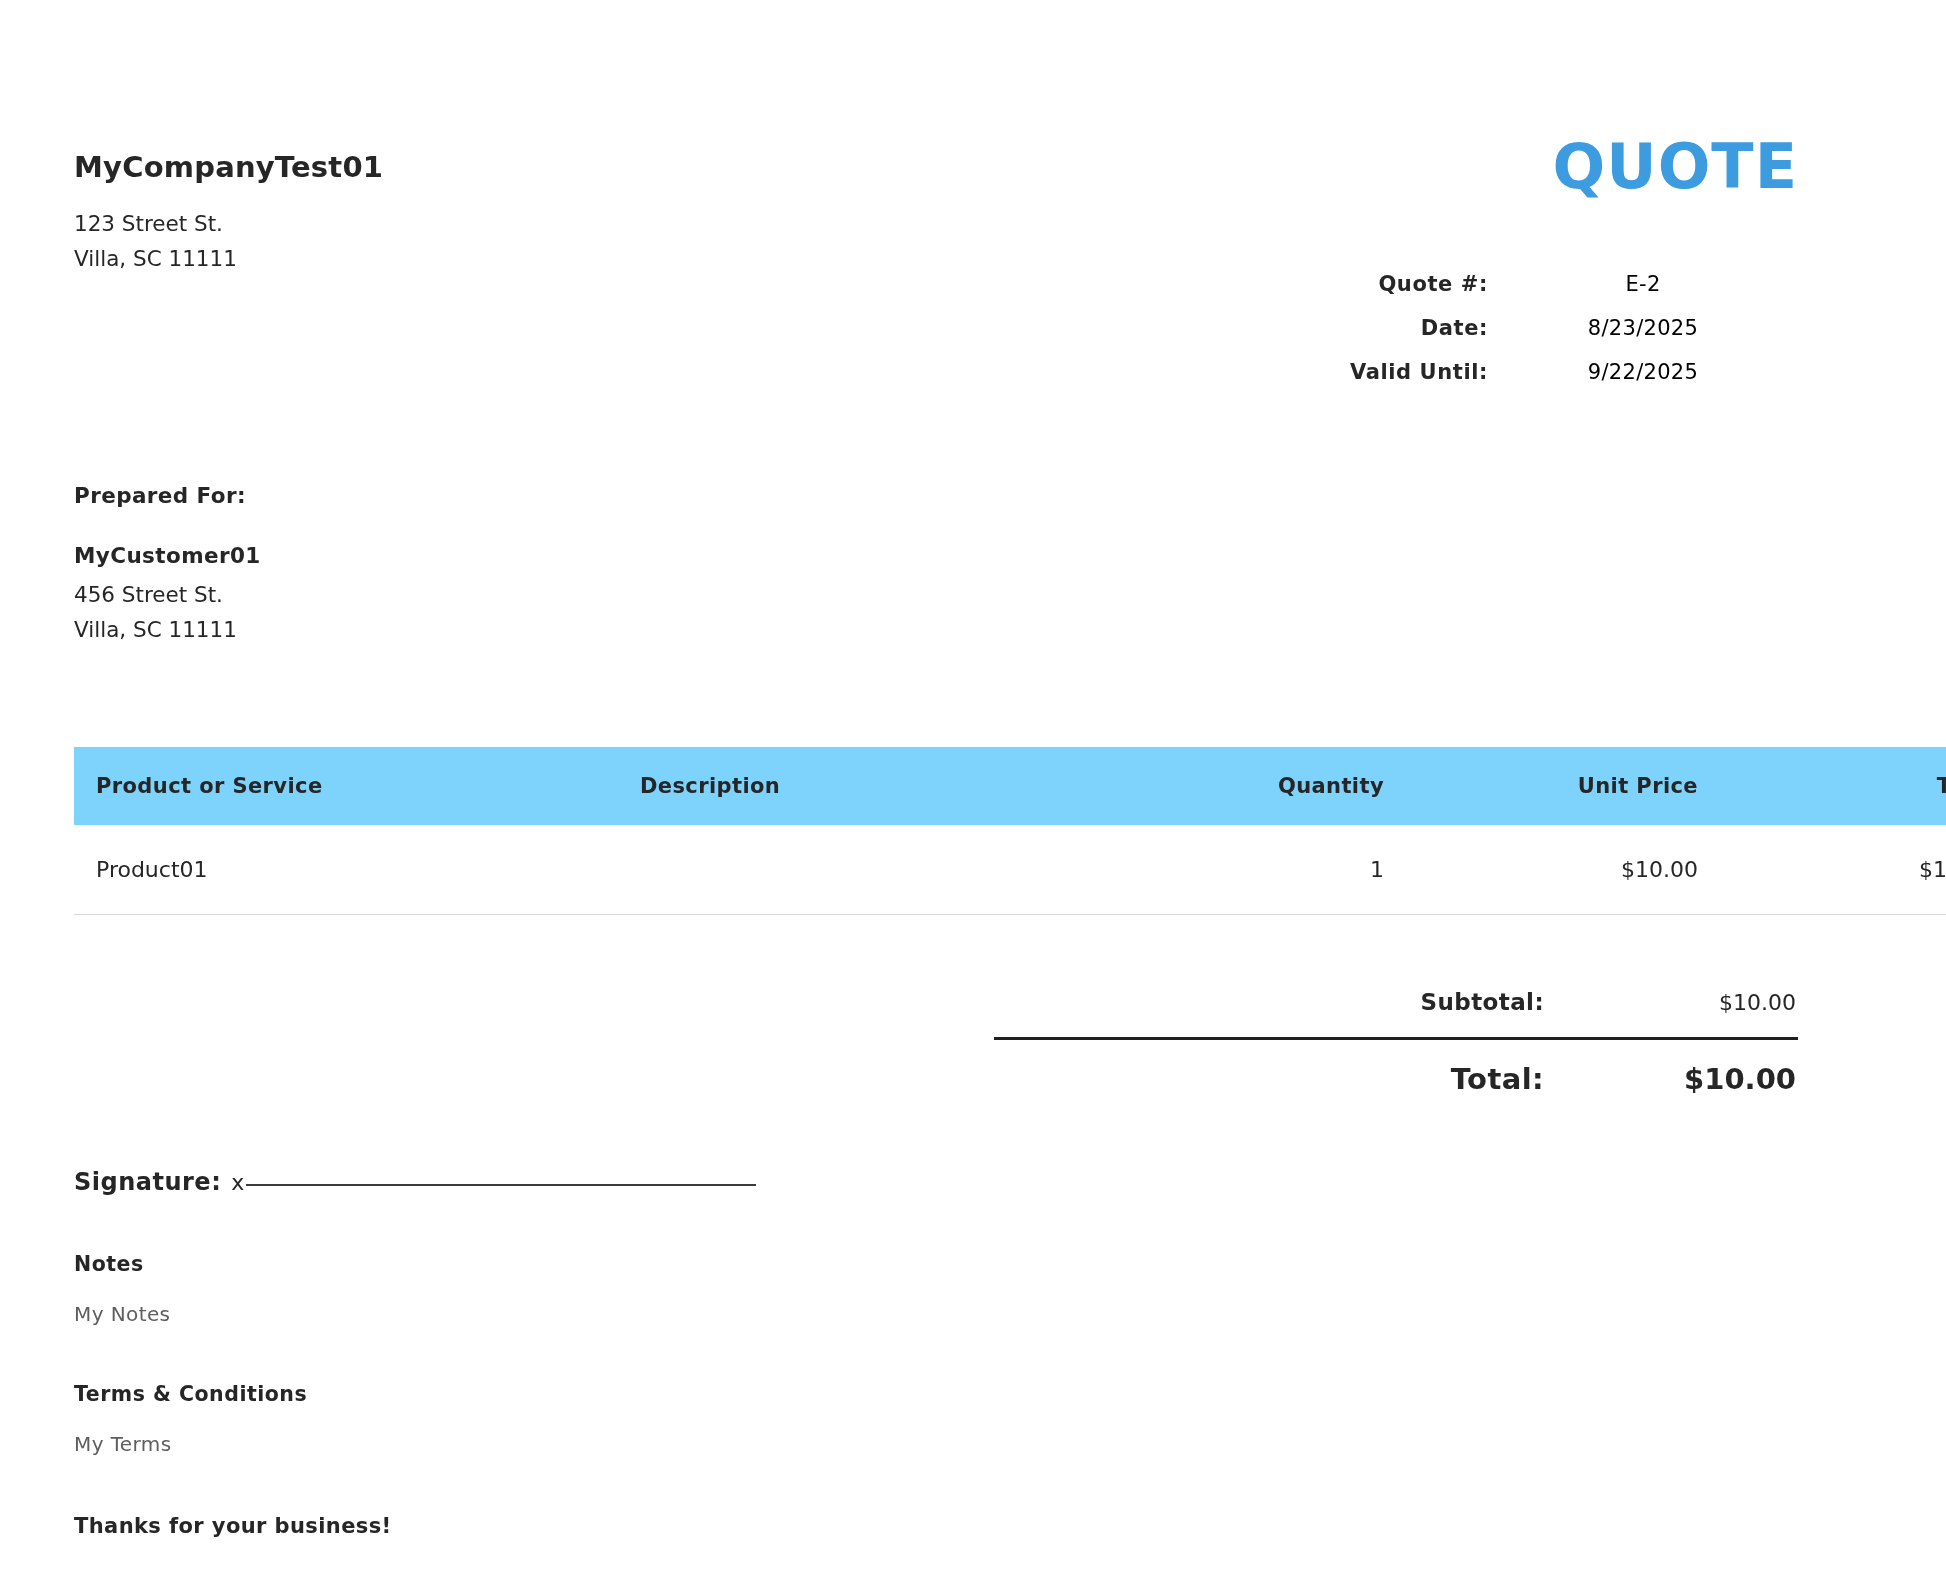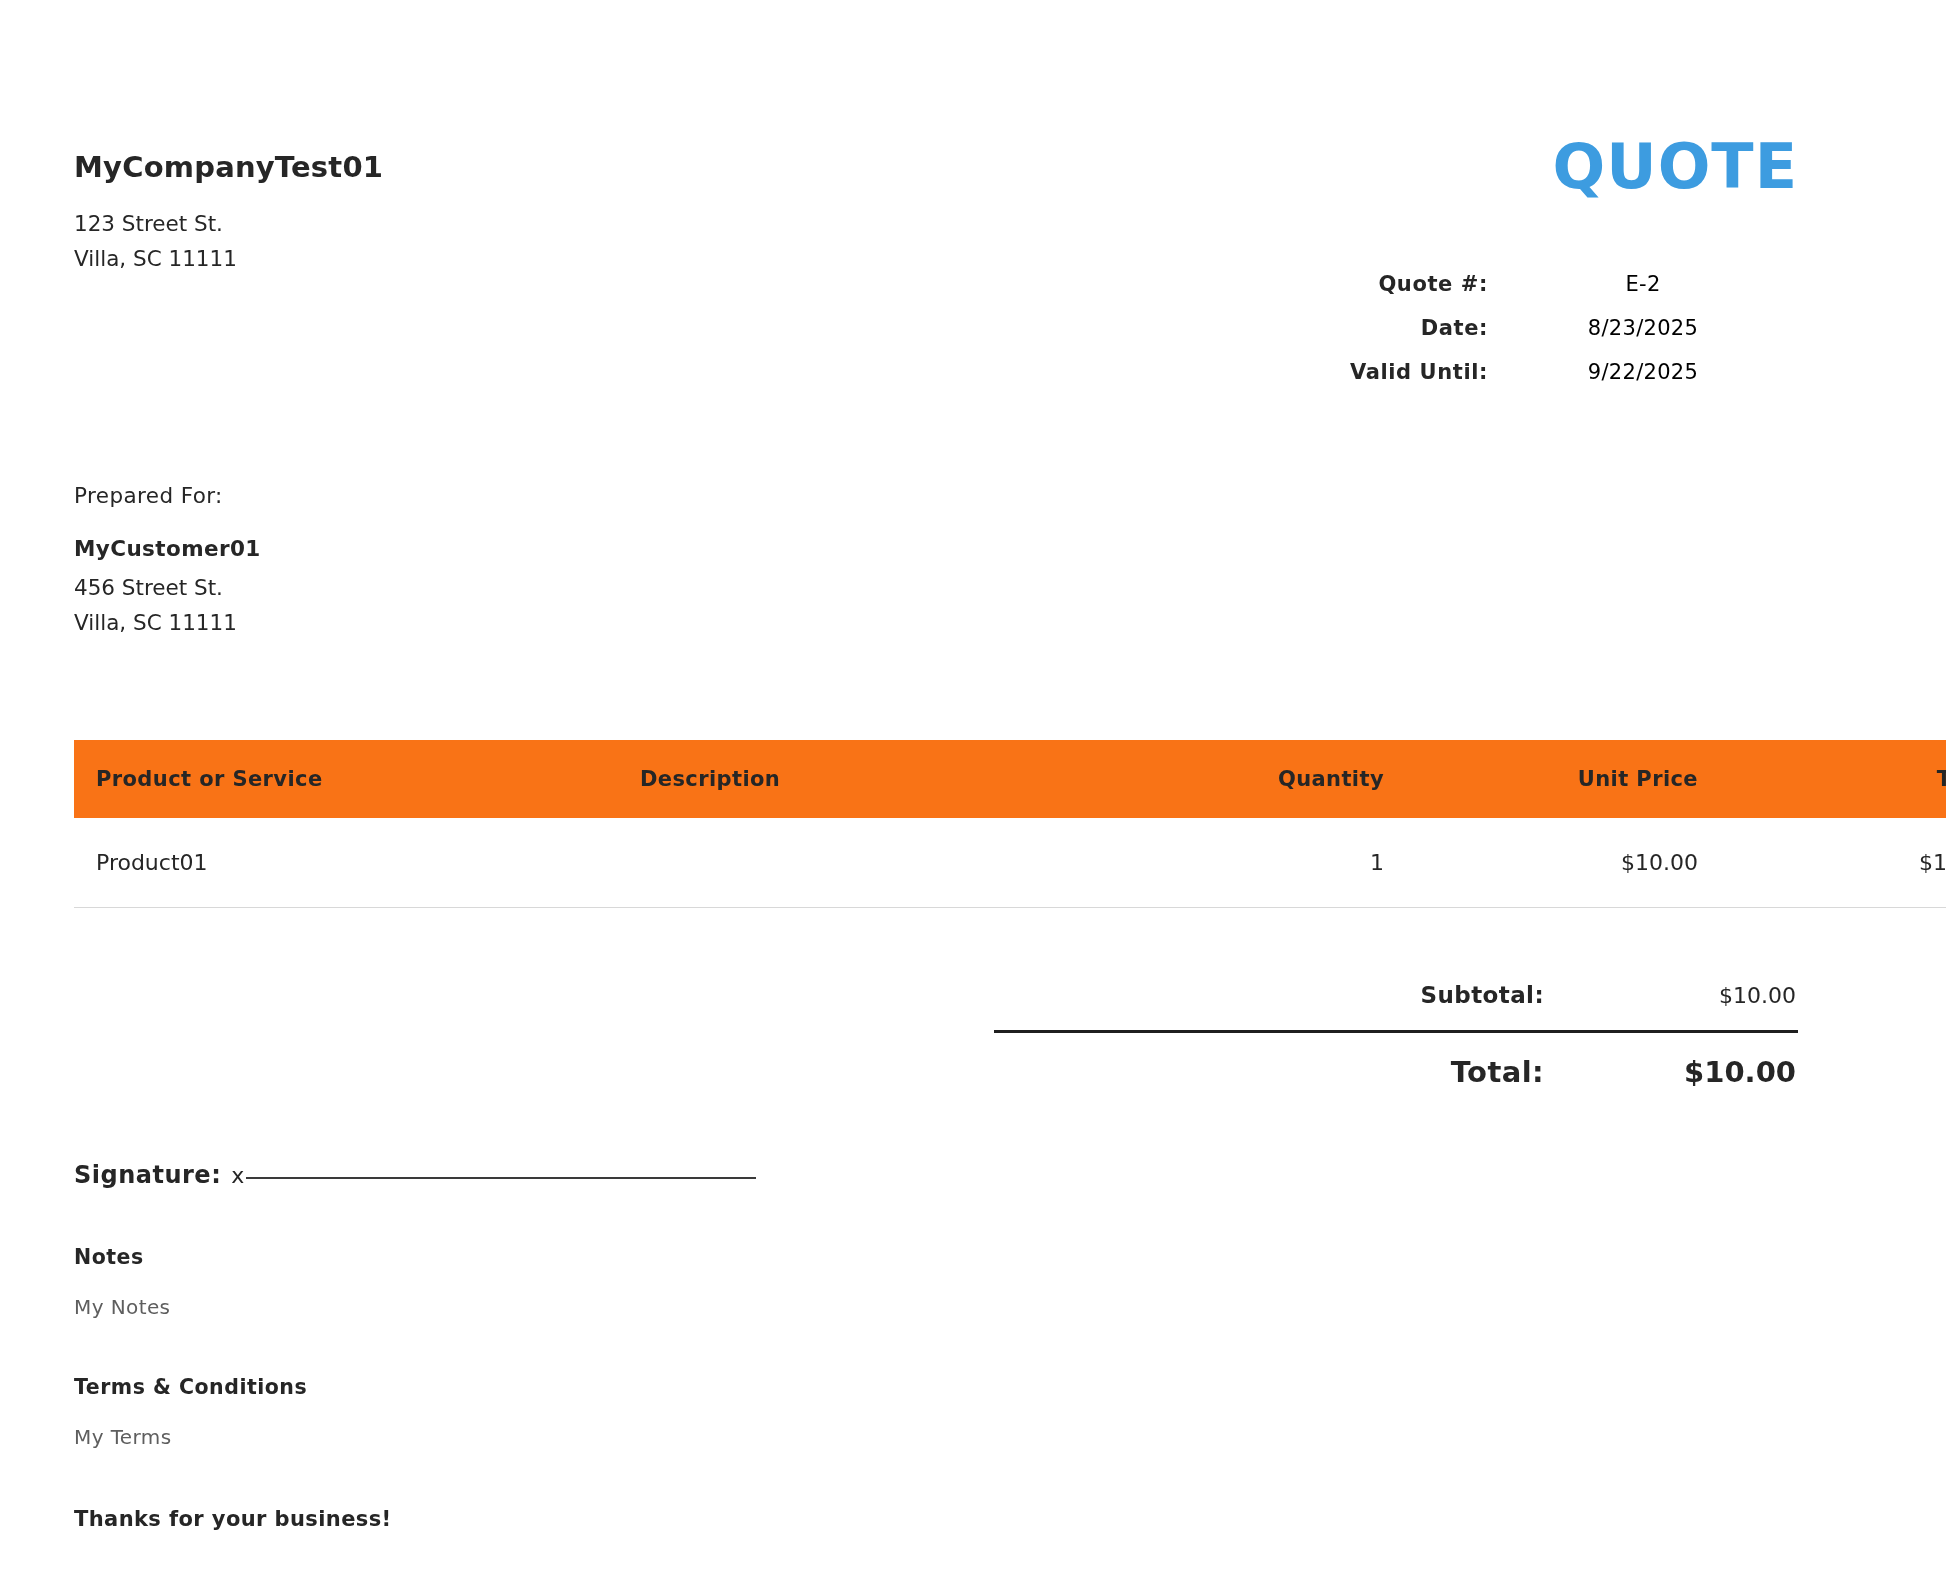--- a/index.html
+++ b/index.html
@@ -84,22 +84,22 @@
     flex: 1 1 auto;
     letter-spacing: 0.3px;
   }
 
   
   .prepared {
     margin-top: 43px;
   }
   .prepared-label {
     font-size: 21.5px;
-    font-weight: normal;
-    margin-bottom: 28px;
+    font-weight: bold;
+    margin-bottom: 35px;
     letter-spacing: 0.4px;
   }
   .customer-name {
     font-size: 21.5px;
     font-weight: bold;
     letter-spacing: 0.4px;
     margin-bottom: 9px;
   }
   .customer-addr {
     font-size: 21.5px;
@@ -107,21 +107,21 @@
   }
 
   
   .items {
     margin-top: 100px;
     width: 100%;
     border-collapse: collapse;
     table-layout: fixed;
   }
   .items thead th {
-    background: #f97316;
+    background: #7dd3fc;
     font-size: 21px;
     font-weight: bold;
     color: #262626;
     padding: 27px 22px;
     letter-spacing: 0.4px;
   }
   .items thead th.c-prod { text-align: left; width: 500px; }
   .items thead th.c-desc { text-align: left; width: 430px; }
   .items thead th.c-qty  { text-align: right; width: 270px; }
   .items thead th.c-unit { text-align: right; width: 270px; }

